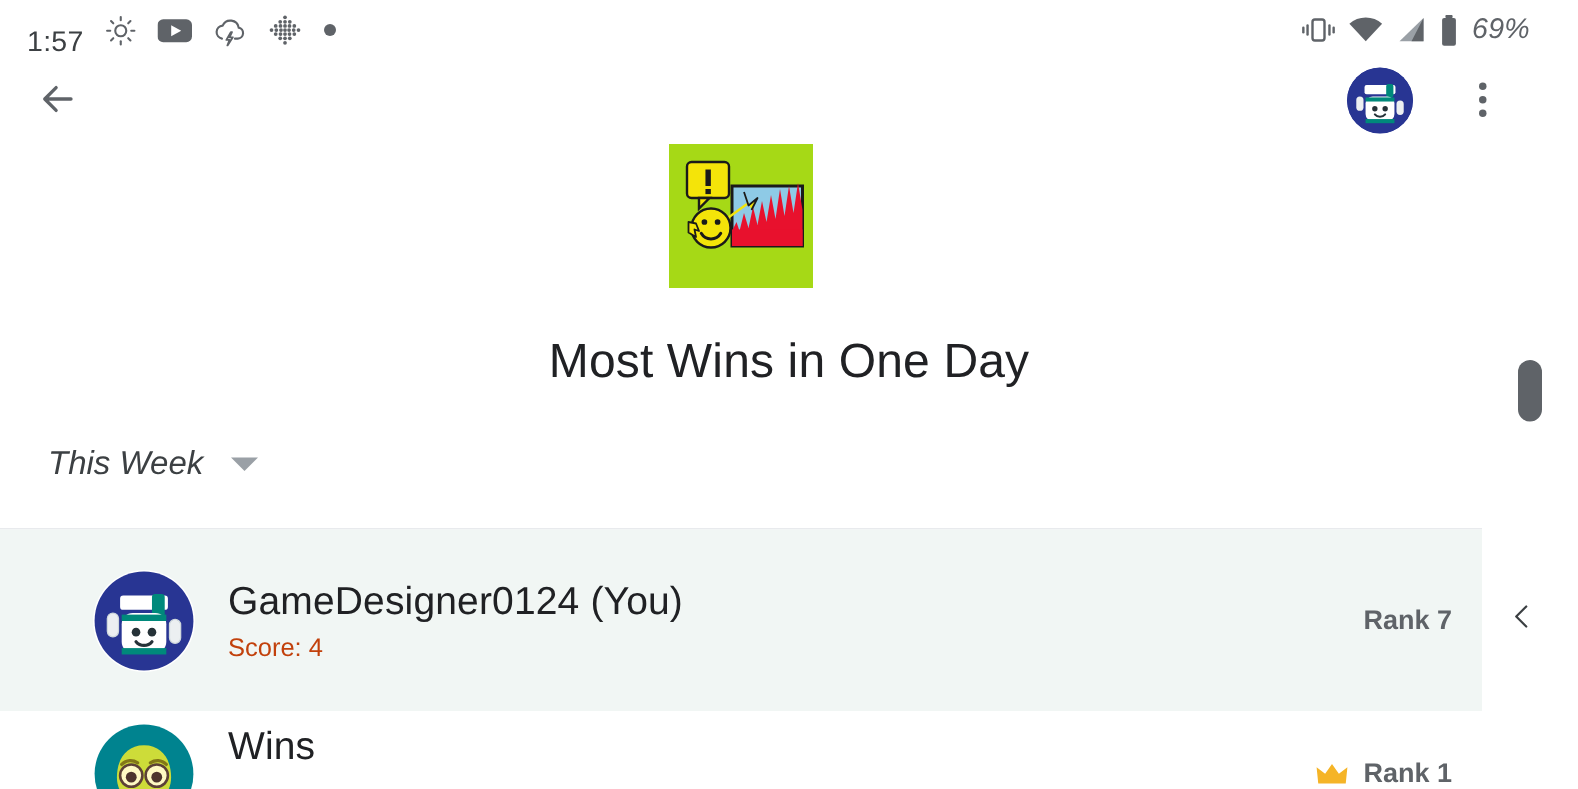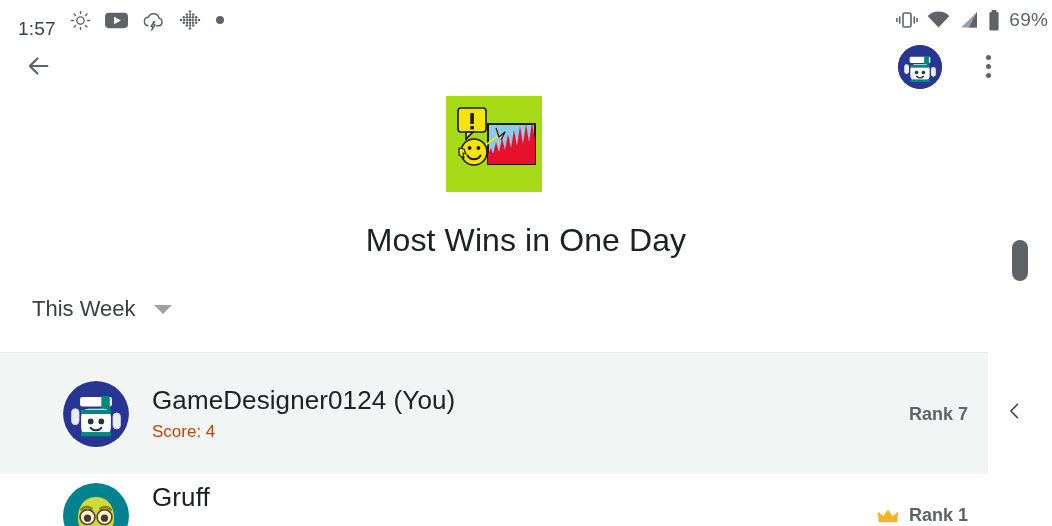--- a/index.html
+++ b/index.html
@@ -11,21 +11,21 @@
   }
   .screen { position: relative; width: 1052px; height: 526px; background:#fff; }
 
   
   .statusbar {
     position: absolute; top: 0; left: 0; width: 1052px; height: 40px;
     display: flex; align-items: center; color: #5f6368;
   }
   .sb-left { display: flex; align-items: center; gap: 14px; padding-left: 18px; }
   .sb-time { font-size: 19px; color: #3c4043; letter-spacing: .2px; margin-top: 18px; }
-  .sb-right { margin-left: auto; display: flex; align-items: center; gap: 9px; padding-right: 4px; }
+  .sb-right { margin-left: auto; display: flex; align-items: center; gap: 9px; padding-right: 32px; font-style: italic; }
   .sb-battery-text { font-size: 19px; color:#5f6368; letter-spacing:.2px; }
   .ico { display: inline-flex; align-items: center; justify-content: center; }
 
   
   .appbar { position: absolute; top: 40px; left: 0; width: 1052px; height: 50px; }
   .back-btn {
     position: absolute; left: 20px; top: 8px; width: 36px; height: 36px;
     display: flex; align-items: center; justify-content: center; cursor: pointer;
   }
   .avatar-top {
@@ -49,21 +49,21 @@
     position: absolute; top: 222px; left: 0; width: 1052px;
     text-align: center; font-size: 32px; color: #202124; font-weight: 400;
     letter-spacing: .1px;
   }
 
   
   .filter {
     position: absolute; left: 32px; top: 296px;
     display: flex; align-items: center; gap: 18px; cursor: pointer;
   }
-  .filter-label { font-size: 22px; color: #3c4043; }
+  .filter-label { font-size: 22px; color: #3c4043; font-style: italic; }
   .caret { width: 0; height: 0; border-left: 9px solid transparent;
            border-right: 9px solid transparent; border-top: 9px solid #9aa0a6; }
 
   
   .list { position: absolute; left: 0; top: 352px; width: 988px; }
   .divider { height: 1px; background: #e8eaed; width: 988px; }
   .row {
     position: relative; display: flex; align-items: center;
     width: 988px; height: 121px; padding: 0 0 0 62px;
   }
@@ -301,21 +301,21 @@
           <circle cx="32" cy="32" r="31" fill="#00838f"></circle>
           <path d="M32 14c12 0 17 10 17 20s-7 17-17 17-17-7-17-17 5-20 17-20z" fill="#cddc39"></path>
           <circle cx="24" cy="33" r="7" fill="#fff9c4" stroke="#5d4037" stroke-width="1.6"></circle>
           <circle cx="40" cy="33" r="7" fill="#fff9c4" stroke="#5d4037" stroke-width="1.6"></circle>
           <circle cx="24" cy="34" r="3.4" fill="#4e342e"></circle>
           <circle cx="40" cy="34" r="3.4" fill="#4e342e"></circle>
           <path d="M18 26c3-3 7-3 10-1M46 26c-3-3-7-3-10-1" fill="none" stroke="#827717" stroke-width="2" stroke-linecap="round"></path>
         </svg>
       </div>
       <div class="row-info">
-        <span class="row-name">Gruff</span>
+        <span class="row-name">Wins</span>
       </div>
       <div class="row-rank">
         <span class="ico">
           <svg width="22" height="16" viewBox="0 0 24 17">
             <path d="M2 15.4 0.8 3.6 7 8.4 12 1.3 17 8.4 23.2 3.6 22 15.4Z" fill="#f5b427"></path>
           </svg>
         </span>
         <span>Rank 1</span>
       </div>
     </div>

